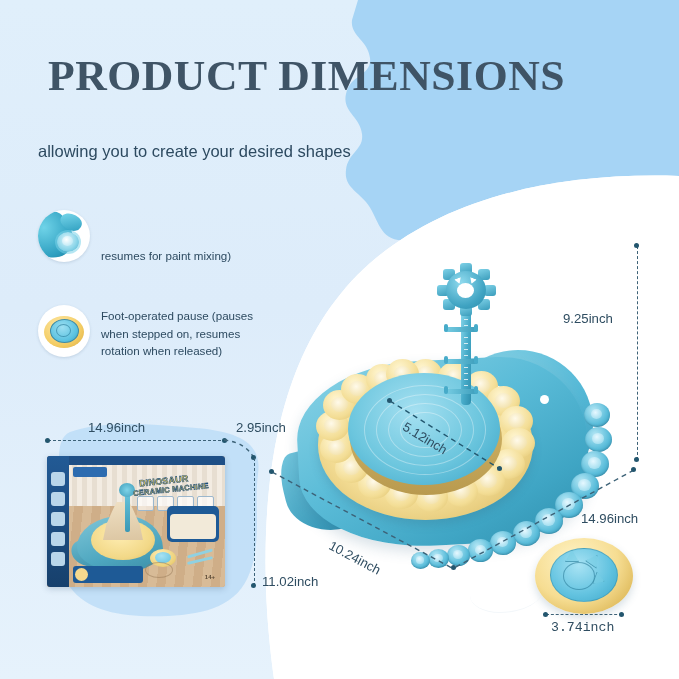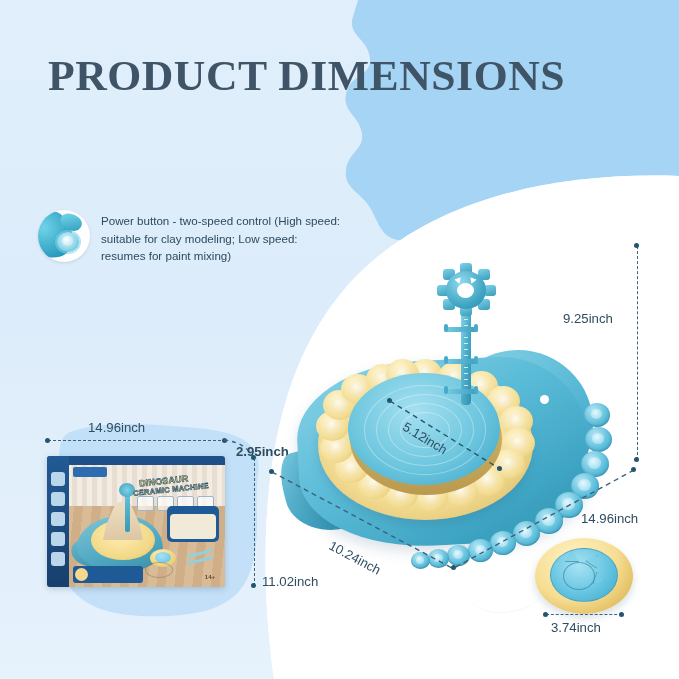--- a/index.html
+++ b/index.html
@@ -206,35 +206,49 @@
 
     <path d="M679,176 C560,172 452,196 376,258 C306,316 276,404 268,500
              C262,572 268,636 274,679 L679,679 Z" fill="#ffffff"></path>
     <path d="M679,176 C560,172 452,196 376,258 C306,316 276,404 268,500
              C262,572 268,636 274,679 L679,679 Z" fill="#ffffff"></path>
   </svg>
 
   <div class="title">PRODUCT DIMENSIONS</div>
   <div class="subtitle">
     <br>
+    <span>allowing you to create your desired shapes</span>
   </div>
 
   <div class="feature" style="left:38px;top:210px;">
     <div class="thumb">
       <span class="pb-body"></span>
       <span class="pb-tip"></span>
       <span class="pb-knob"></span>
     </div>
     <div class="feat-text">
-      <span>Power button - two-speed control (High speed:</span><br>
-      <span>suitable for clay modeling; Low speed:</span><br>
+      <br>
+      <br>
       <span> resumes for paint mixing)</span>
     </div>
   </div>
 
+  <div class="feature" style="left:38px;top:305px;">
+    <div class="thumb">
+      <span class="fp-ring"></span>
+      <span class="fp-center"></span>
+      <span class="fp-mark"></span>
+      <span class="fp-wire"></span>
+    </div>
+    <div class="feat-text">
+      <span>Foot-operated pause (pauses</span><br>
+      <span>when stepped on, resumes</span><br>
+      <span>rotation when released)</span>
+    </div>
+  </div>
 
   <div class="pkg">
     <div class="pkg-face">
       <div class="pkg-scene">
         <div class="pkg-wall"></div>
         <div class="pkg-wood"></div>
         <div class="bx-tail"></div>
         <div class="bx-base"></div>
         <div class="bx-ring"></div>
         <div class="bx-clay"></div>
@@ -275,21 +289,21 @@
 
   <div class="dl dl-h" style="left:48px;top:440px;width:178px;"></div>
   <span class="dot" style="left:45px;top:438px;"></span>
   <span class="dot" style="left:222px;top:438px;"></span>
   <div class="dim" style="left:88px;top:420px;">14.96inch</div>
 
   <svg style="position:absolute;left:222px;top:436px;" width="40" height="26">
     <path d="M2,4 C18,6 26,12 32,22" stroke="#3d6277" stroke-width="1.4" fill="none" stroke-dasharray="4,4"></path>
   </svg>
   <span class="dot" style="left:251px;top:455px;"></span>
-  <div class="dim" style="left:236px;top:444px;font-weight:bold;">2.95inch</div>
+  <div class="dim" style="left:236px;top:420px;">2.95inch</div>
 
   <div class="dl dl-v" style="left:254px;top:458px;height:128px;"></div>
   <span class="dot" style="left:251px;top:583px;"></span>
   <div class="dim" style="left:262px;top:574px;">11.02inch</div>
 
   <div class="prod">
     <div class="p-snout"></div>
     <div class="p-head"></div>
     <div class="p-body"></div>
 
@@ -408,15 +422,15 @@
 
   <svg style="position:absolute;left:268px;top:468px;" width="192" height="110">
     <line x1="4" y1="4" x2="184" y2="100" stroke="#3d6277" stroke-width="1.4" stroke-dasharray="5,4"></line>
   </svg>
   <span class="dot" style="left:269px;top:469px;"></span>
   <div class="rot-lbl" style="left:330px;top:537px;transform:rotate(28deg);">10.24inch</div>
 
   <div class="dl dl-h" style="left:546px;top:614px;width:76px;"></div>
   <span class="dot" style="left:543px;top:612px;"></span>
   <span class="dot" style="left:619px;top:612px;"></span>
-  <div class="dim" style="left:551px;top:620px;">3.74inch</div>
+  <div class="dim" style="left:551px;top:620px;font-family:Liberation Mono, monospace;">3.74inch</div>
 
 </div>
 
 </body></html>

